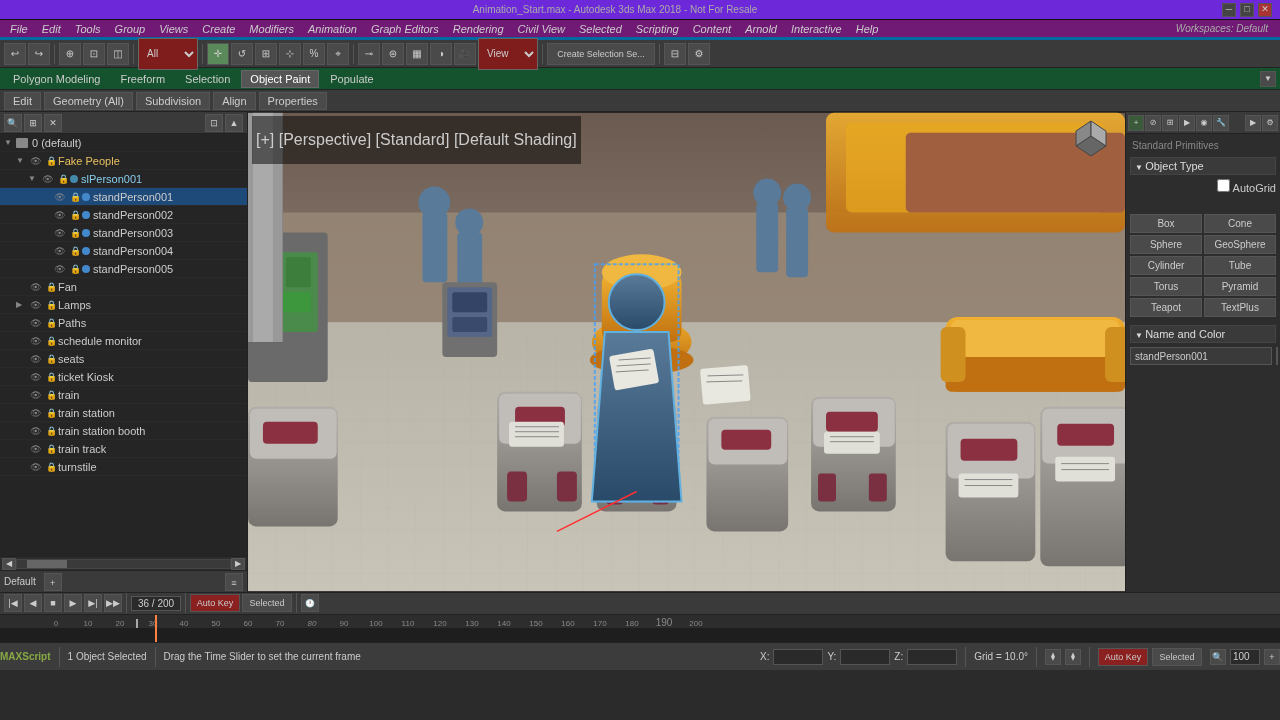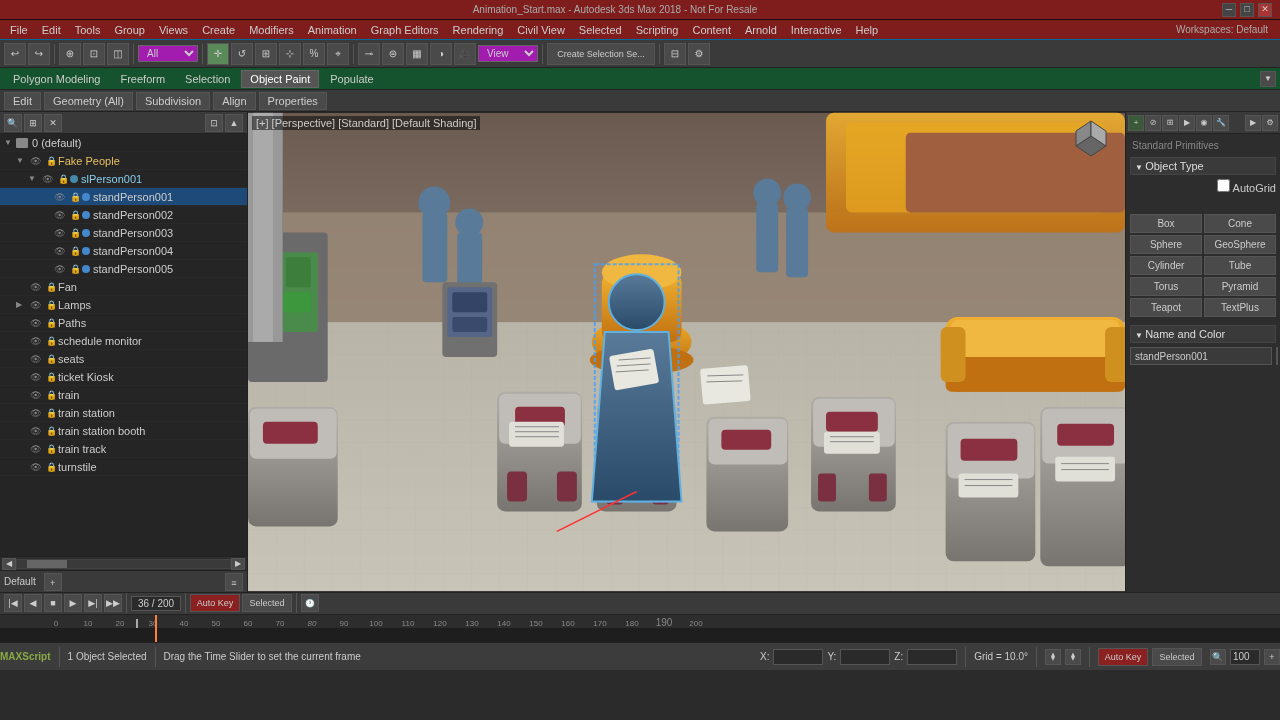--- a/index.html
+++ b/index.html
@@ -1,41 +1,42 @@
 <!DOCTYPE html>
 <html><head>
   <meta charset="utf-8">
   <style>
     * { margin: 0; padding: 0; box-sizing: border-box; }
     body { width: 1280px; height: 720px; overflow: hidden; background: #2b2b2b; font-family: 'Arial', sans-serif; font-size: 11px; color: #ccc; }
 
     
     #titlebar {
       height: 20px;
-      background: #7f1d1d;
+      background: #6d28d9;
       display: flex;
       align-items: center;
       padding: 0 8px;
       font-size: 10px;
       color: #aaa;
       border-bottom: 1px solid #111;
     }
     #titlebar .title { flex: 1; text-align: center; }
     #titlebar .win-controls { display: flex; gap: 4px; }
     #titlebar .win-btn { width: 14px; height: 14px; background: #444; border: 1px solid #555; font-size: 9px; text-align: center; cursor: pointer; color: #ccc; }
 
     
     #menubar {
       height: 20px;
-      background: #7f1d1d;
+      background: #701a75;
       display: flex;
       align-items: center;
       padding: 0 4px;
       gap: 2px;
-      border-bottom: 1px solid #0369a1;
+      border-bottom: 3px solid #0369a1;
+      font-style: italic;
     }
     #menubar .menu-item {
       padding: 2px 6px;
       font-size: 11px;
       color: #ccc;
       cursor: pointer;
     }
 
     
     #toolbar {
@@ -49,21 +50,21 @@
     }
     .tb-btn {
       width: 22px; height: 22px;
       background: #4a4a4a;
       border: 1px solid #555;
       display: flex; align-items: center; justify-content: center;
       font-size: 10px; color: #ccc; cursor: pointer;
     }
     .tb-separator { width: 1px; height: 20px; background: #555; margin: 0 2px; }
     .tb-dropdown {
-      height: 17px; background: #a21caf; border: 1px solid #666;
+      height: 32px; background: #7f1d1d; border: 1px solid #666;
       color: #ccc; font-size: 10px; padding: 0 4px; min-width: 60px;
     }
 
     
     #subtoolbar {
       height: 22px;
       background: #14532d;
       display: flex;
       align-items: center;
       padding: 0 4px;
@@ -179,24 +180,24 @@
     
     #viewport {
       flex: 1;
       background: #1a1a1a;
       position: relative;
       overflow: hidden;
     }
     #viewport-label {
       position: absolute;
       top: 4px; left: 4px;
-      font-size: 11px;
+      font-size: 16px;
       color: #ccc;
       background: rgba(0,0,0,0.5);
-      padding: 1px 4px;
+      padding: 15px 4px;
       z-index: 10;
     }
 
     
     #right-panel {
       width: 155px;
       background: #2d2d2d;
       border-left: 1px solid #222;
       display: flex;
       flex-direction: column;

